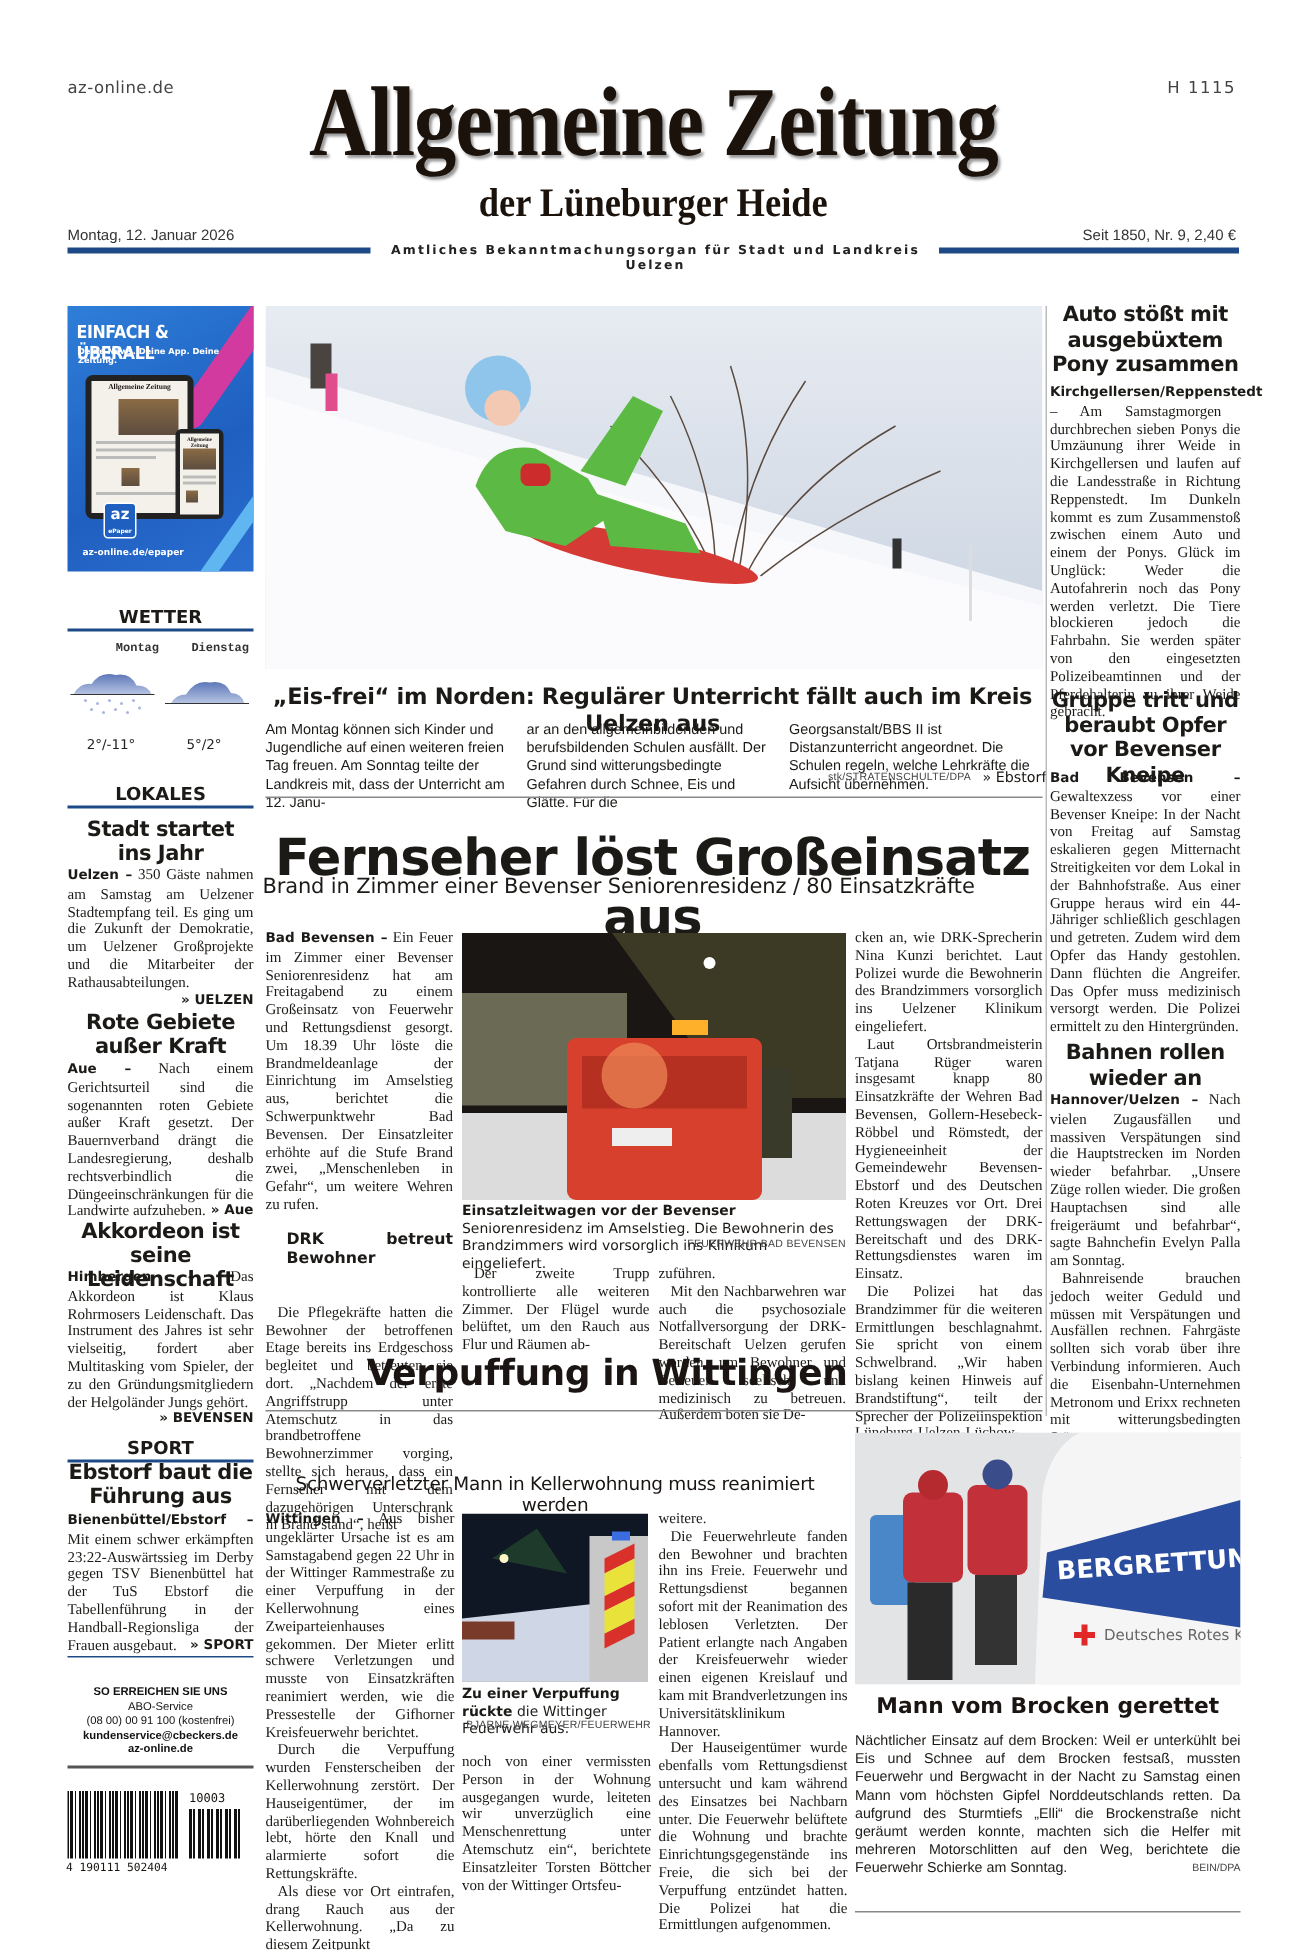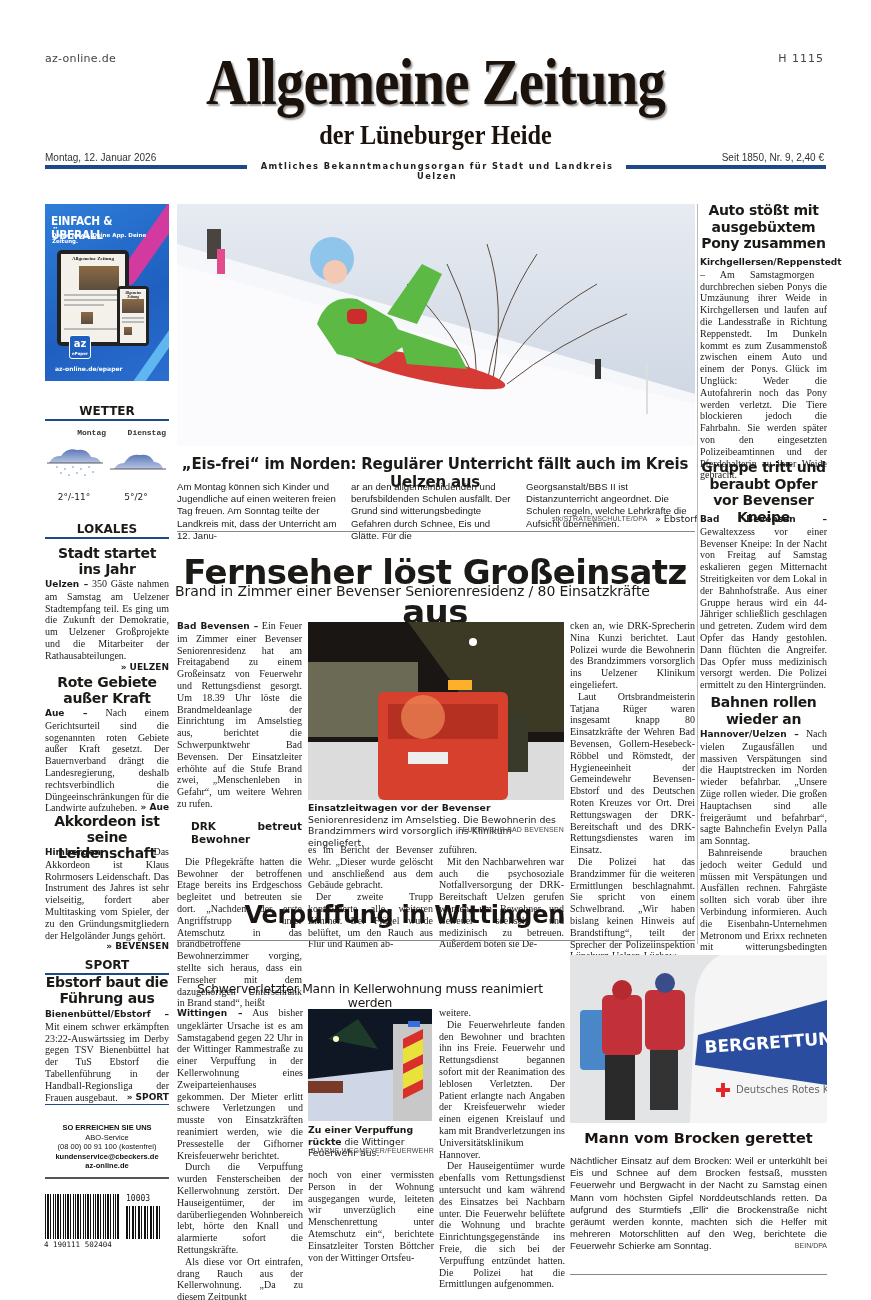--- a/index.html
+++ b/index.html
@@ -47,21 +47,21 @@
 .lead-head{left:175px;width:520px;top:455px;text-align:center;font-family:"DejaVu Sans",sans-serif;font-weight:bold;font-size:15px;color:#1c1a17;letter-spacing:-.2px}
 .lead-col{top:481px;width:168px;font-family:"Liberation Sans",sans-serif;font-size:9.6px;line-height:12.2px;color:#1c1a17}
 .credit{font-family:"Liberation Sans",sans-serif;font-size:7px;color:#444;letter-spacing:.2px}
 .hr{height:1px;background:#888}
 .main-head{left:175px;width:520px;top:552px;text-align:center;font-family:"DejaVu Sans",sans-serif;font-weight:bold;font-size:34px;letter-spacing:-.6px;color:#1c1a17;line-height:40px}
 .main-sub{left:175px;width:520px;top:583px;text-align:left;font-family:"DejaVu Sans",sans-serif;font-size:14px;color:#1c1a17;letter-spacing:-.1px}
 .body{font-size:10px;line-height:11.8px;text-align:justify;color:#1c1a17}
 .body b.lead{font-family:"DejaVu Sans",sans-serif;font-size:9px}
 .body p{text-indent:8px}
 .body p.ni{text-indent:0}
-.subhead{font-family:"DejaVu Sans",sans-serif;font-weight:bold;font-size:10.5px;line-height:13px;margin:10px 0 10px 14px}
+.subhead{font-family:"DejaVu Sans",sans-serif;font-weight:bold;font-size:10.5px;line-height:13px;margin:10px 0 24px 14px}
 .cap{font-family:"DejaVu Sans",sans-serif;font-size:9.3px;line-height:11.6px;color:#1c1a17}
 .cap b{font-weight:bold}
 .author{font-family:"DejaVu Sans",sans-serif;font-weight:bold;font-size:8px;text-align:right}
 .right-head{left:700px;width:127px;text-align:center;font-family:"DejaVu Sans",sans-serif;font-weight:bold;font-size:14px;line-height:16.5px;letter-spacing:-.3px;color:#1c1a17}
 .right-body{left:700px;width:127px;font-size:10px;line-height:11.8px;text-align:justify;color:#1c1a17}
 .right-body b{font-family:"DejaVu Sans",sans-serif;font-size:9px}
 .vrule{width:1px;background:#bbb}
 .barcode{left:45px;top:1194px;width:74px;height:45px;background:repeating-linear-gradient(90deg,#111 0 1px,#fff 1px 2px,#111 2px 4px,#fff 4px 5px,#111 5px 6px,#fff 6px 8px,#111 8px 9px,#fff 9px 10px)}
 .barcode2{left:126px;top:1206px;width:34px;height:33px;background:repeating-linear-gradient(90deg,#111 0 2px,#fff 2px 3px,#111 3px 4px,#fff 4px 6px)}
 </style>
@@ -224,21 +224,20 @@
   <circle cx="115" cy="95" r="22" fill="#f08a58" opacity=".7"></circle>
   <rect x="100" y="130" width="40" height="12" fill="#eee"></rect>
   <rect x="140" y="58" width="24" height="10" fill="#ffb02a"></rect>
   <circle cx="165" cy="20" r="4" fill="#fff"></circle>
   <rect x="200" y="90" width="20" height="60" fill="#3a3a2a"></rect>
 </svg>
 <div class="abs cap" style="left:308px;top:802px;width:256px"><b>Einsatzleitwagen vor der Bevenser</b><span> Seniorenresidenz im Amselstieg. Die Bewohnerin des Brandzimmers wird vorsorglich ins Klinikum eingeliefert.</span></div>
 <div class="abs credit" style="left:440px;top:826px;width:124px;text-align:right">FEUERWEHR BAD BEVENSEN</div>
 
 <div class="abs body" style="left:308px;top:844px;width:125px">
-  <p class="ni">es im Bericht der Bevenser Wehr. „Dieser wurde gelöscht und anschließend aus dem Gebäude gebracht.</p>
   <p>Der zweite Trupp kontrollierte alle weiteren Zimmer. Der Flügel wurde belüftet, um den Rauch aus Flur und Räumen ab-</p>
 </div>
 <div class="abs body" style="left:439px;top:844px;width:125px">
   <p class="ni">zuführen.</p>
   <p>Mit den Nachbarwehren war auch die psychosoziale Notfallversorgung der DRK-Bereitschaft Uelzen gerufen worden, um Bewohner und Betreuer seelisch und medizinisch zu betreuen. Außerdem boten sie De-</p>
 </div>
 <div class="abs body" style="left:570px;top:620px;width:125px">
   <p class="ni">cken an, wie DRK-Sprecherin Nina Kunzi berichtet. Laut Polizei wurde die Bewohnerin des Brandzimmers vorsorglich ins Uelzener Klinikum eingeliefert.</p>
   <p>Laut Ortsbrandmeisterin Tatjana Rüger waren insgesamt knapp 80 Einsatzkräfte der Wehren Bad Bevensen, Gollern-Hesebeck-Röbbel und Römstedt, der Hygieneeinheit der Gemeindewehr Bevensen-Ebstorf und des Deutschen Roten Kreuzes vor Ort. Drei Rettungswagen der DRK-Bereitschaft und des DRK-Rettungsdienstes waren im Einsatz.</p>
   <p>Die Polizei hat das Brandzimmer für die weiteren Ermittlungen beschlagnahmt. Sie spricht von einem Schwelbrand. „Wir haben bislang keinen Hinweis auf Brandstiftung“, teilt der Sprecher der Polizeiinspektion Lüneburg-Uelzen-Lüchow-Dannenberg Michel Koenemann auf AZ-Nachfrage mit.</p>

